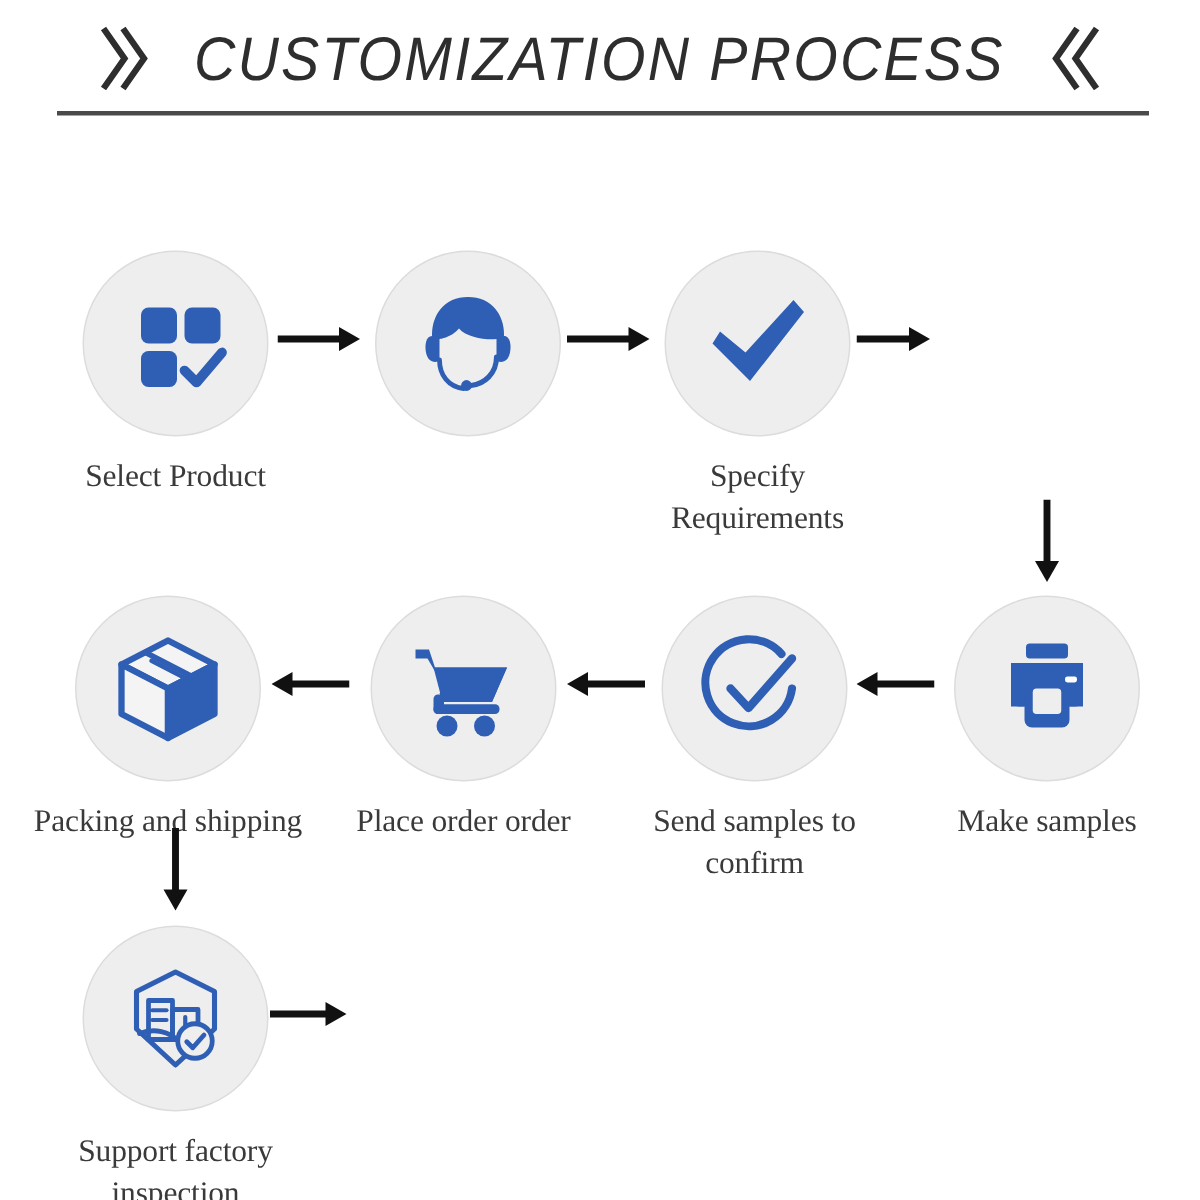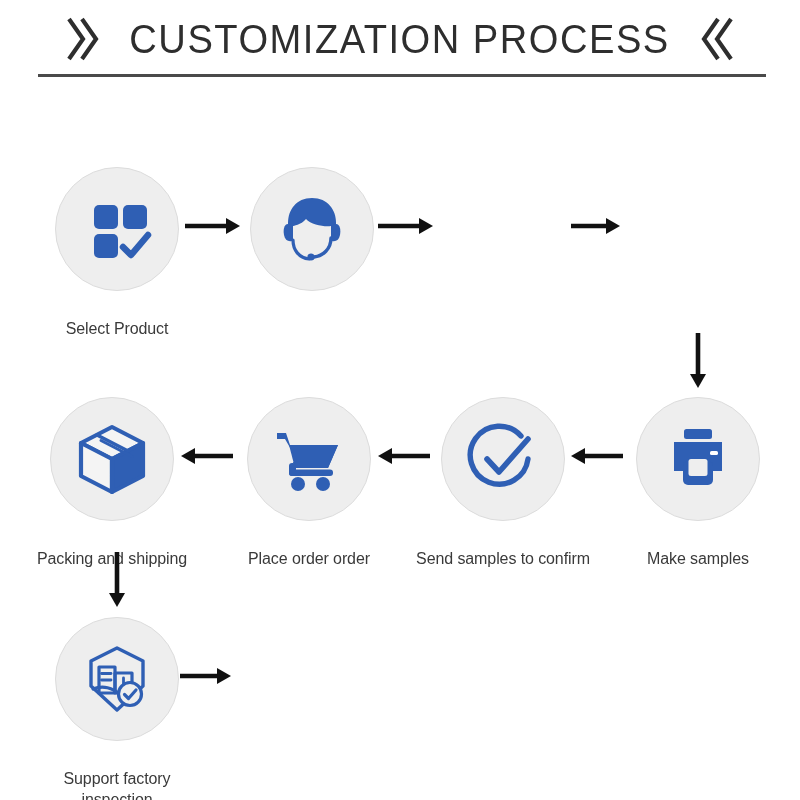--- a/index.html
+++ b/index.html
@@ -8,21 +8,21 @@
     background: #ffffff;
     font-family: "Liberation Sans", sans-serif;
     overflow: hidden;
   }
   #page { position: relative; width: 800px; height: 800px; }
 
   
   .header { position: absolute; left: 0; top: 0; width: 800px; height: 90px; }
   .title-row {
     position: absolute; left: 0; top: 8px; width: 800px; height: 62px;
-    display: flex; align-items: center; justify-content: center; gap: 6px;
+    display: flex; align-items: center; justify-content: center; gap: 6px; font-style: italic;
   }
   .title-text {
     font-family: "Liberation Sans", sans-serif;
     font-size: 41px;
     letter-spacing: 1.6px;
     color: #2e2e2e;
     font-weight: 400;
     transform: scaleX(0.93);
     transform-origin: center;
     white-space: nowrap;
@@ -42,25 +42,25 @@
     position: relative;
     width: 124px; height: 124px;
     margin: 0 auto;
     border-radius: 50%;
     background: #eeeeee;
     border: 1px solid #dcdcdc;
     display: flex; align-items: center; justify-content: center;
   }
   .circle svg { display: block; }
   .node-label {
-    margin-top: 27px;
-    font-size: 16px;
+    margin-top: 13px;
+    font-size: 21px;
     line-height: 1.32;
     color: #3a3a3a;
-    font-family: Liberation Sans, sans-serif;
+    font-family: Liberation Serif, serif;
     letter-spacing: -0.1px;
     white-space: pre-line;
   }
 
   
   .arrow { position: absolute; }
   .arrow svg { display: block; }
 </style>
 </head>
 <body>
@@ -106,20 +106,28 @@
           <path d="M37 6 C21 6 13 18 13 31 C13 39 15 45 18 48 L18 34 C18 34 26 33 31 27 C36 33 50 35 56 34 L56 48 C59 44 61 39 61 31 C61 18 53 6 37 6 Z" fill="#2f5fb4"></path>
           <path d="M13 32 C9 32 8 38 9 43 C10 48 13 50 17 49 L17 33 Z" fill="#2f5fb4"></path>
           <path d="M61 32 C65 32 66 38 65 43 C64 48 61 50 57 49 L57 33 Z" fill="#2f5fb4"></path>
           <path d="M56 46 C56 57 48 64 39 65" fill="none" stroke="#2f5fb4" stroke-width="3.4" stroke-linecap="round"></path>
           <circle cx="36" cy="65" r="3.6" fill="#2f5fb4"></circle>
           <path d="M18 48 C18 58 24 66 34 67" fill="none" stroke="#2f5fb4" stroke-width="3.2" stroke-linecap="round"></path>
         </svg>
       </div>
     </div>
 
+    <div class="node" style="left:415px; top:77px;">
+      <div class="circle">
+        <svg width="76" height="76" viewBox="0 0 76 76">
+          <path d="M8 38 L13 30 L30 44 L62 9 L69 17 L33 63 Z" fill="#2f5fb4"></path>
+        </svg>
+      </div>
+      <div class="node-label">Specify Requirements</div>
+    </div>
 
 
     <div class="arrow" style="left:185px; top:126px;">
       <svg width="56" height="20" viewBox="0 0 56 20">
         <path d="M0 10 L43 10" stroke="#111111" stroke-width="4.6"></path>
         <path d="M41 2 L55 10 L41 18 Z" fill="#111111"></path>
       </svg>
     </div>
     <div class="arrow" style="left:378px; top:126px;">
       <svg width="56" height="20" viewBox="0 0 56 20">

